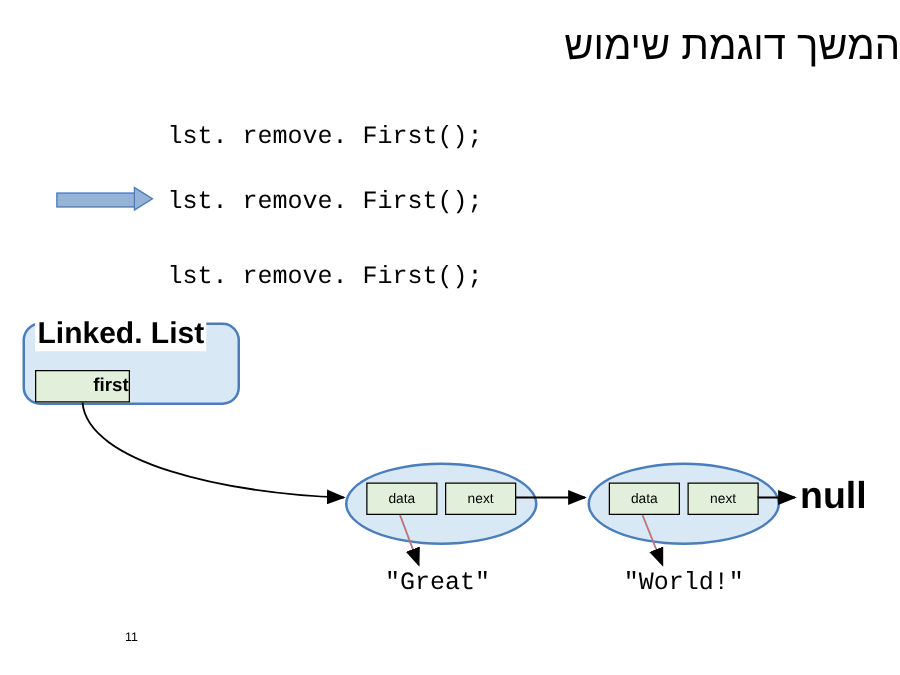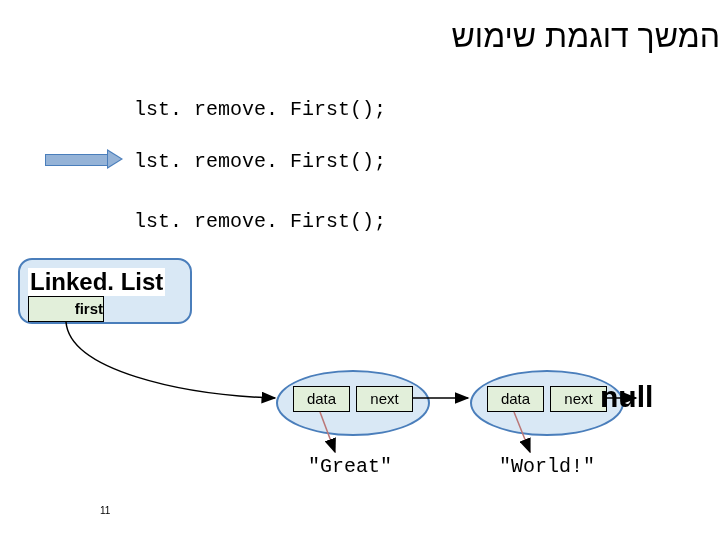--- a/index.html
+++ b/index.html
@@ -67,21 +67,21 @@
     top: 258px;
     width: 170px;
     height: 62px;
     background: #d9e8f5;
     border: 2px solid #4a7ebb;
     border-radius: 14px;
   }
   .linkedlist-label {
     position: absolute;
     left: 28px;
-    top: 268px;
+    top: 253px;
     font-size: 24px;
     font-weight: bold;
     background: #fff;
     padding: 0 2px;
   }
   .first-box {
     position: absolute;
     left: 28px;
     top: 296px;
     width: 74px;
@@ -103,32 +103,32 @@
   }
   .node1 { left: 276px; top: 370px; }
   .node2 { left: 470px; top: 370px; }
   .field-box {
     position: absolute;
     width: 55px;
     height: 24px;
     background: #e2efda;
     border: 1px solid #000;
     text-align: center;
-    font-size: 15px;
+    font-size: 11px;
     line-height: 24px;
   }
   .data-label {
     position: absolute;
     font-family: "Courier New", monospace;
     font-size: 20px;
     text-align: center;
   }
   .null-label {
     position: absolute;
-    left: 600px;
+    left: 640px;
     top: 380px;
     font-size: 30px;
     font-weight: bold;
   }
   .page-num {
     position: absolute;
     left: 100px;
     top: 505px;
     font-size: 10px;
   }

